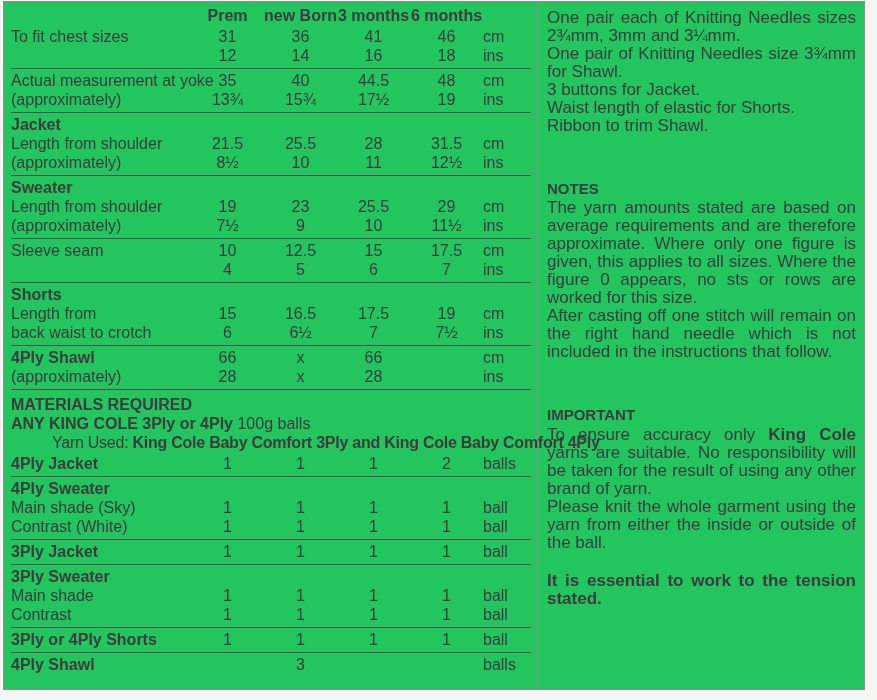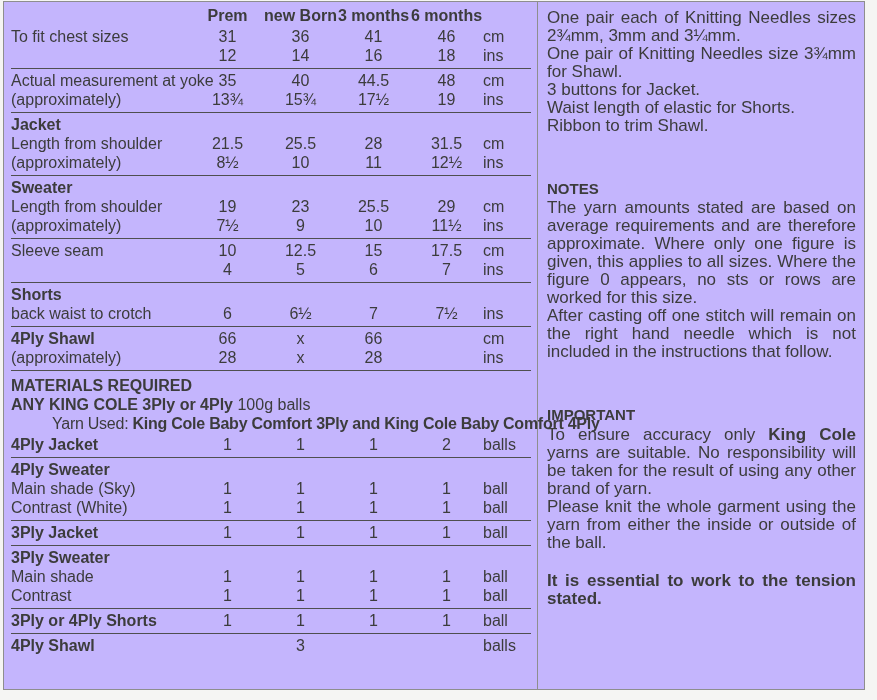--- a/index.html
+++ b/index.html
@@ -5,21 +5,21 @@
   html,body{margin:0;padding:0;}
   body{
     width:877px;height:700px;position:relative;
     background:#f5f5f3;
     font-family:"Liberation Sans", sans-serif;
     color:#3c3c3c;
     -webkit-font-smoothing:antialiased;
   }
   .frame{
     position:absolute;left:3px;top:1px;width:862px;height:689px;
-    border:1px solid #8e8e8e;background:#c4b5fd;
+    border:1px solid #8e8e8e;background:#22c55e;
     display:flex;box-sizing:border-box;overflow:hidden;
   }
   .left-panel{
     width:534px;box-sizing:border-box;flex:0 0 auto;
     border-right:1px solid #8e8e8e;
     padding:4px 6px 0 7px;
   }
   .right-panel{
     flex:1 1 auto;box-sizing:border-box;
     padding:7px 8px 0 9px;
@@ -180,20 +180,28 @@
         <tbody class="sec">
           <tr>
             <td class="label b">Shorts</td>
             <td class="v"></td>
             <td class="v"></td>
             <td class="v"></td>
             <td class="v"></td>
             <td class="u"></td>
           </tr>
           <tr>
+            <td class="label">Length from</td>
+            <td class="v">15</td>
+            <td class="v">16.5</td>
+            <td class="v">17.5</td>
+            <td class="v">19</td>
+            <td class="u">cm</td>
+          </tr>
+          <tr>
             <td class="label">back waist to crotch</td>
             <td class="v">6</td>
             <td class="v">6½</td>
             <td class="v">7</td>
             <td class="v">7½</td>
             <td class="u">ins</td>
           </tr>
         </tbody>
         <tbody class="sec">
           <tr>

